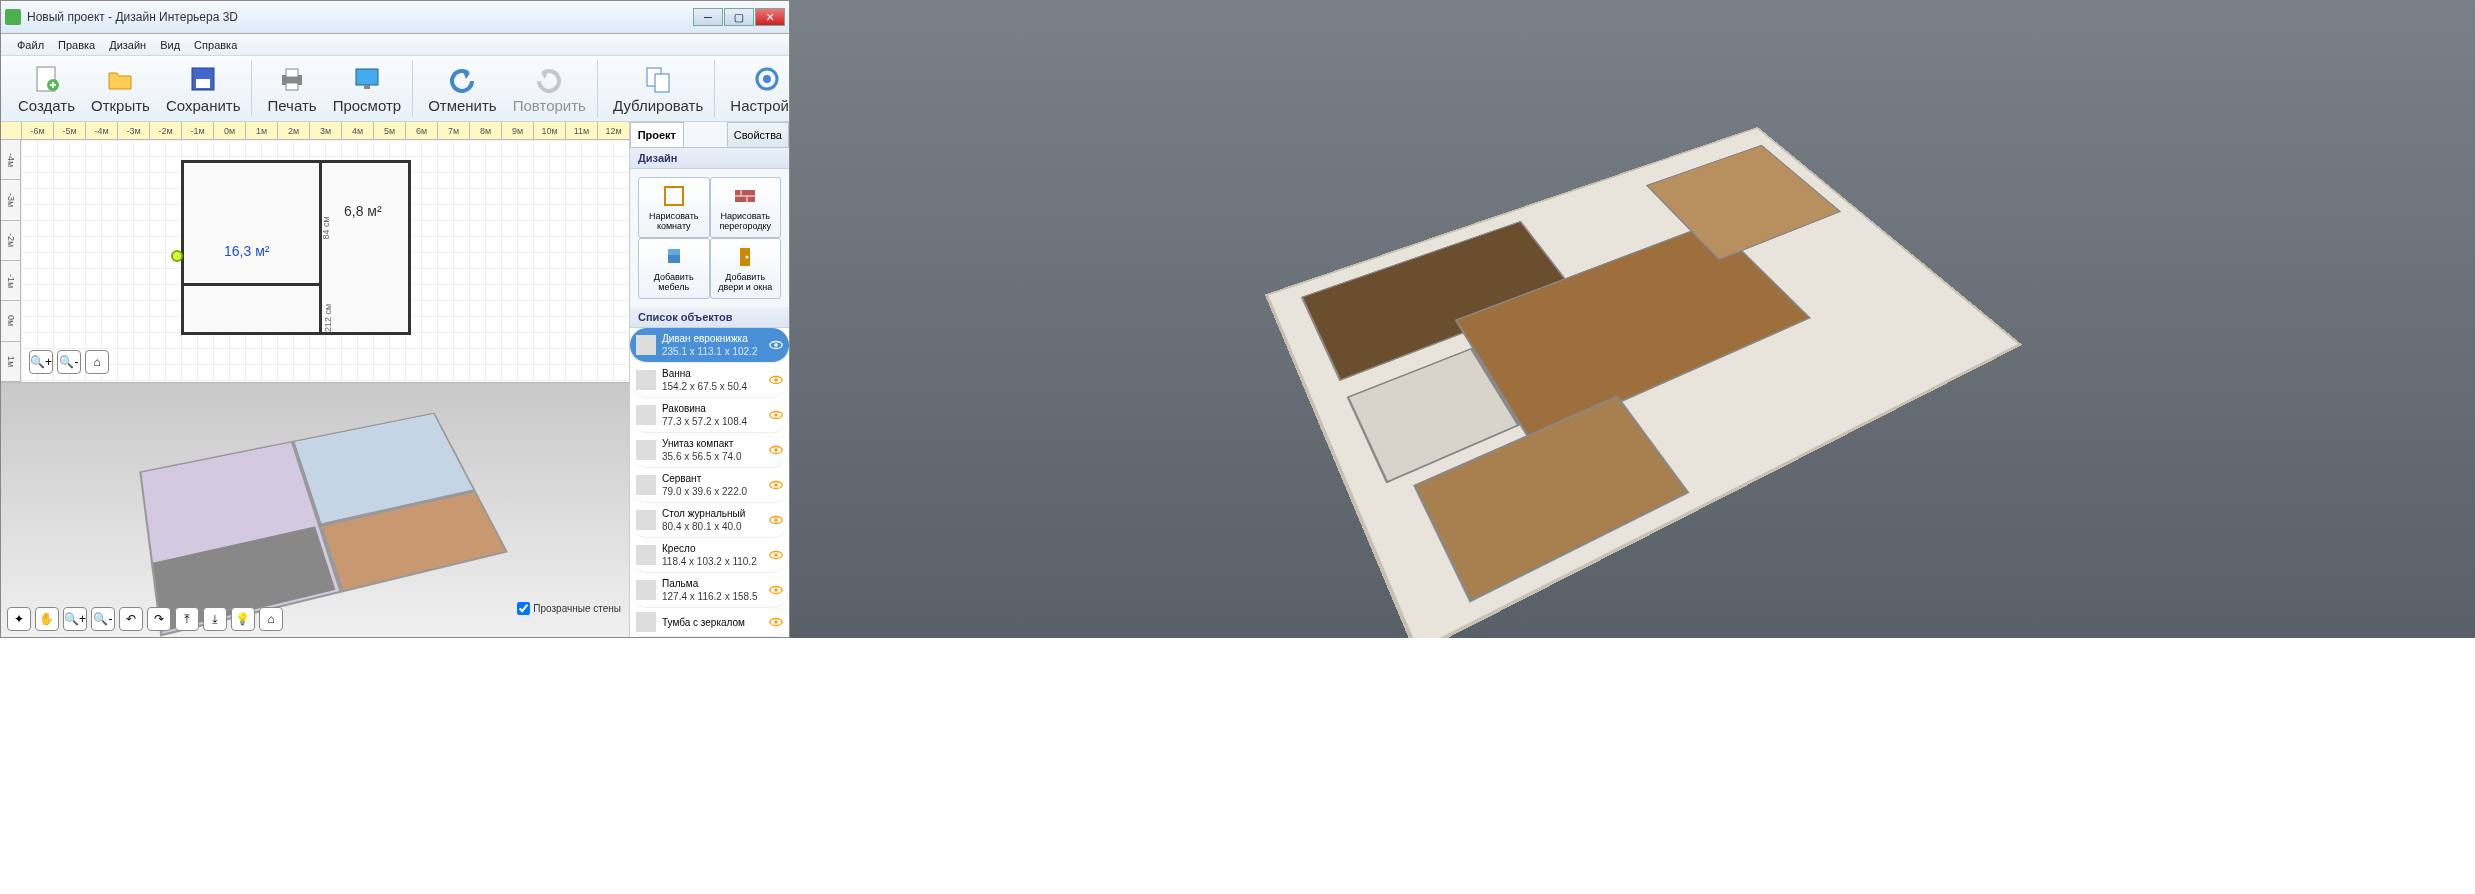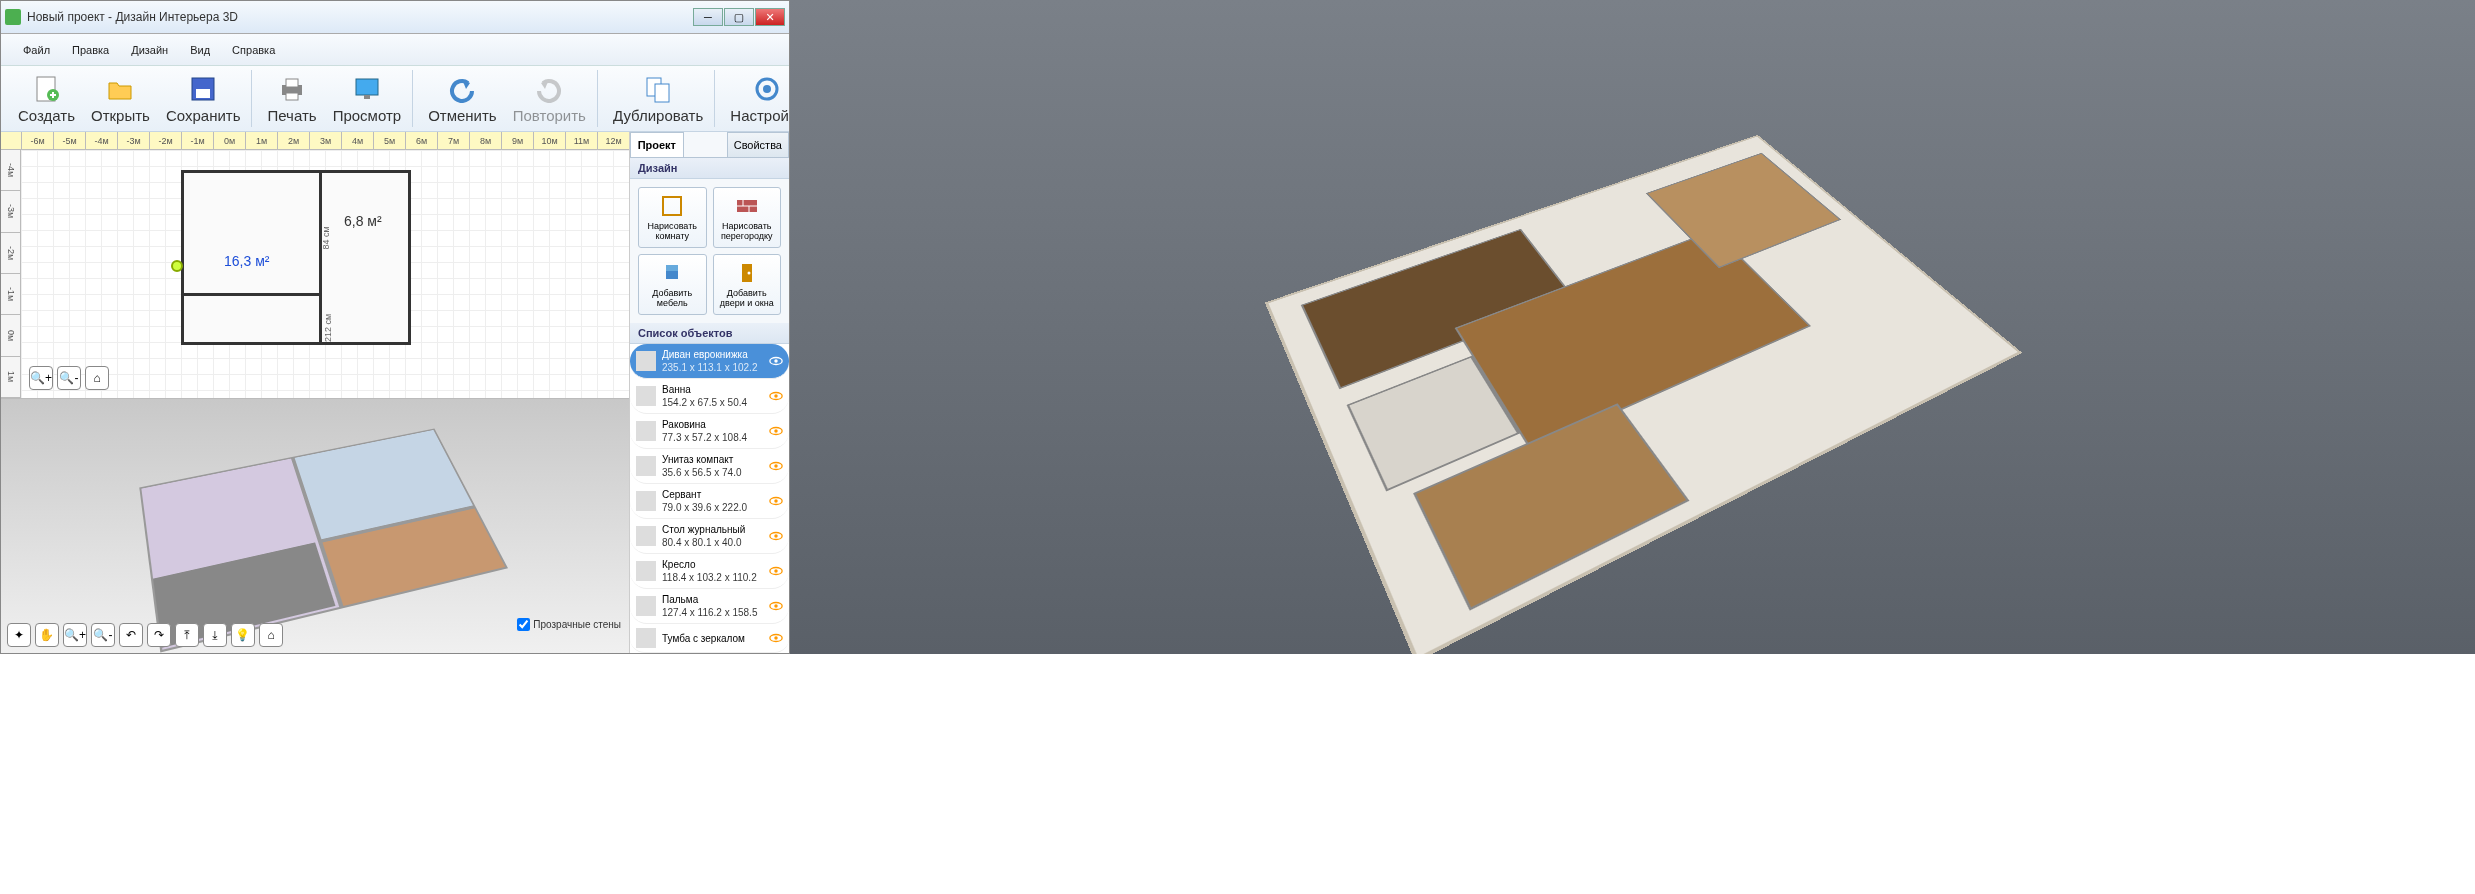--- a/index.html
+++ b/index.html
@@ -4,21 +4,21 @@
 <style>
 * { box-sizing: border-box; margin: 0; padding: 0; }
 body { font-family: Tahoma, Arial, sans-serif; font-size: 11px; background: #fff; display: flex; }
 .app { width: 790px; border: 1px solid #888; display: flex; flex-direction: column; }
 .titlebar { height: 26px; background: linear-gradient(#f5f9fd,#dde9f7); display: flex; align-items: center; padding: 16px 4px; border-bottom: 1px solid #aaa; }
 .titlebar .logo { width: 16px; height: 16px; background: #4caf50; border-radius: 2px; margin-right: 6px; }
 .titlebar .title { flex: 1; font-size: 12px; color: #333; }
 .winbtns { display: flex; gap: 1px; }
 .winbtn { width: 30px; height: 18px; border: 1px solid #7a9; background: linear-gradient(#e8f0f8,#c8d8ec); display: flex; align-items: center; justify-content: center; font-size: 11px; }
 .winbtn.close { background: linear-gradient(#e77,#c22); color:#fff; }
-.menubar { height: 32px; background: linear-gradient(#f8fbfe,#e8eff7); display: flex; align-items: center; padding: 0 22px; gap: 22px; border-bottom: 1px solid #cdd; }
+.menubar { height: 22px; background: linear-gradient(#f8fbfe,#e8eff7); display: flex; align-items: center; padding: 0 16px; gap: 14px; border-bottom: 1px solid #cdd; }
 .menubar span { font-size: 11px; color: #222; cursor: default; }
 .toolbar { background: linear-gradient(#fafcfe,#e8f0f8); padding: 4px 6px; display: flex; align-items: flex-start; gap: 4px; border-bottom: 1px solid #c5d4e3; }
 .tbgroup { display: flex; gap: 2px; padding: 0 4px; border-right: 1px solid #c5d4e3; }
 .tbgroup:last-child { border-right: none; }
 .tbtn { display: flex; flex-direction: column; align-items: center; padding: 2px 6px; border: 1px solid transparent; border-radius: 3px; cursor: pointer; }
 .tbtn .ico { width: 32px; height: 32px; display: flex; align-items: center; justify-content: center; }
 .tbtn .lbl { font-size: 15px; color: #333; margin-top: 2px; }
 .main { flex: 1; display: flex; }
 .canvas-area { flex: 1; display: flex; flex-direction: column; border-right: 1px solid #ccc; position: relative; }
 .ruler-h { height: 18px; background: #fef9c3; border-bottom: 1px solid #bbb; display: flex; align-items: center; font-size: 9px; color: #555; padding-left: 20px; overflow: hidden; }
@@ -43,21 +43,21 @@
 .r2 { position: absolute; left: 50%; top: 0; width: 50%; height: 60%; background: #c5d5e5; border: 2px solid #999; }
 .r3 { position: absolute; left: 50%; top: 60%; width: 50%; height: 40%; background: #c89870; border: 2px solid #999; }
 .floor1 { position: absolute; left: 2px; top: 60%; width: 48%; height: 38%; background: #888; }
 .bottom-toolbar { position: absolute; left: 6px; bottom: 6px; display: flex; gap: 4px; }
 .transparent-chk { position: absolute; right: 8px; bottom: 22px; font-size: 10px; color: #333; display: flex; align-items: center; gap: 3px; }
 .side-panel { width: 222px; background: #f5f8fb; display: flex; flex-direction: column; }
 .tabs { display: flex; border-bottom: 1px solid #b5c5d5; gap: 43px; }
 .tab { flex: 1; padding: 6px; text-align: center; font-size: 11px; background: linear-gradient(#f0f4f8,#dde7f0); border: 1px solid #b5c5d5; border-bottom: none; cursor: pointer; }
 .tab.active { background: #fff; font-weight: bold; }
 .section-title { padding: 4px 8px; font-size: 11px; font-weight: bold; color: #336; background: linear-gradient(#eaf0f8,#dce6f2); border-bottom: 1px solid #c5d4e3; }
-.design-btns { padding: 8px; display: grid; grid-template-columns: 1fr 1fr; gap: 6px; }
+.design-btns { padding: 8px; display: grid; grid-template-columns: 1fr 1fr; }
 .dbtn { border: 1px solid #b5c5d5; border-radius: 3px; background: linear-gradient(#fff,#eef4fa); padding: 6px 4px; display: flex; flex-direction: column; align-items: center; cursor: pointer; font-size: 9px; text-align: center; }
 .dbtn .dico { width: 24px; height: 24px; margin-bottom: 3px; }
 .obj-list { flex: 1; overflow-y: auto; background: #fff; }
 .obj-item { display: flex; align-items: center; padding: 4px 6px; border-bottom: 1px solid #eee; gap: 6px; cursor: pointer; border-radius: 17px; }
 .obj-item.sel { background: #4a90d9; color: #fff; }
 .obj-item .oico { width: 20px; height: 20px; background: #ddd; flex-shrink: 0; }
 .obj-item .otxt { flex: 1; font-size: 10px; line-height: 1.3; }
 .obj-item .oeye { width: 14px; height: 14px; flex-shrink: 0; }
 .render { flex: 1; background: linear-gradient(#7a8088,#5a6068); display: flex; align-items: center; justify-content: center; }
 .render-model { width: 620px; height: 440px; position: relative; transform: perspective(900px) rotateX(45deg) rotateZ(-30deg); }

